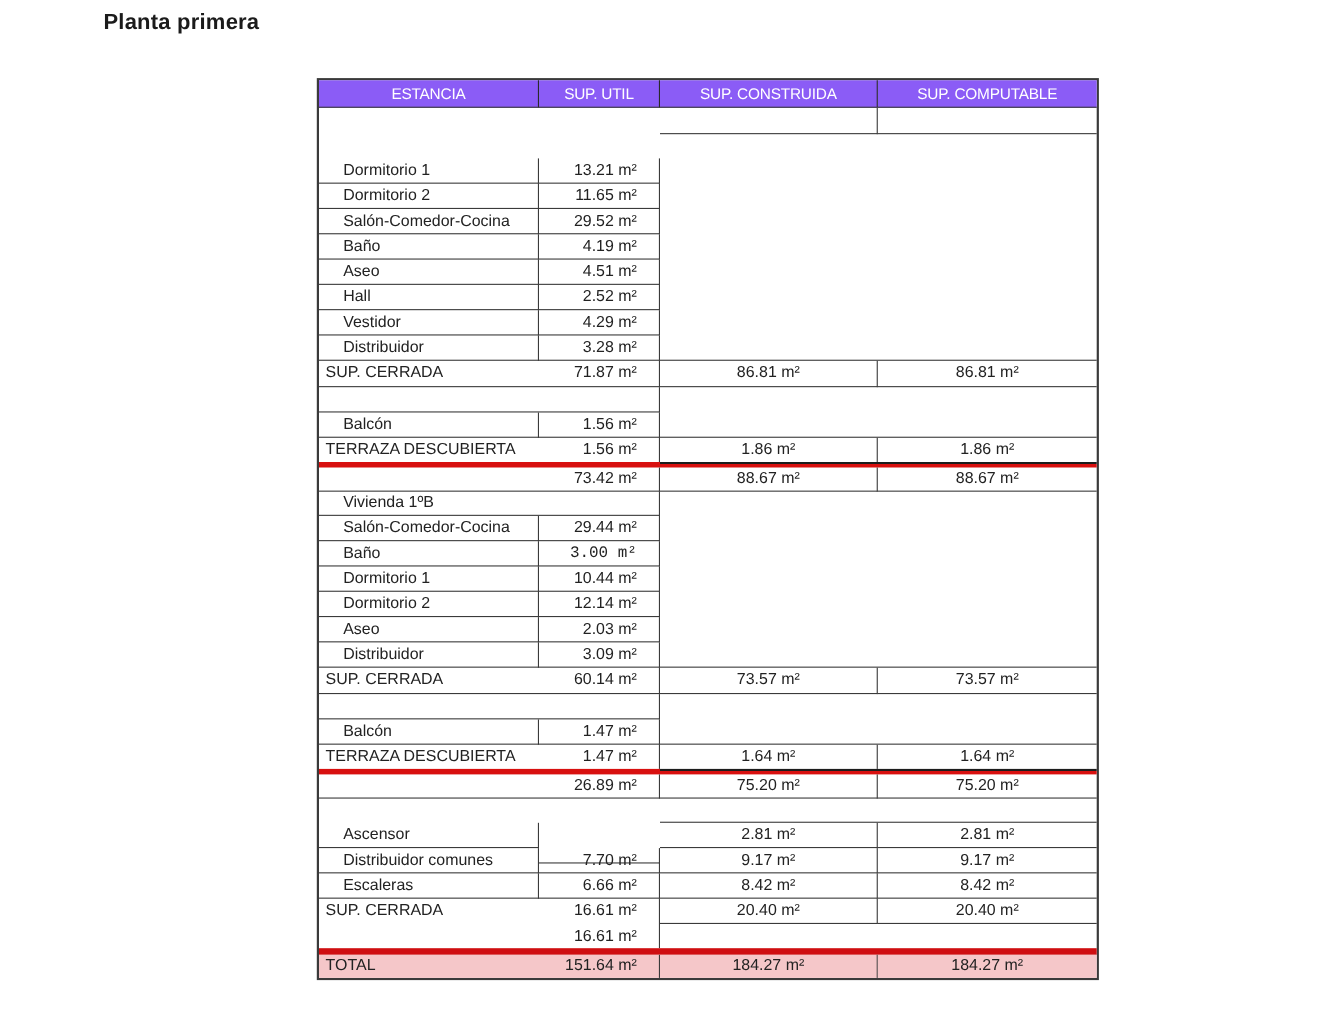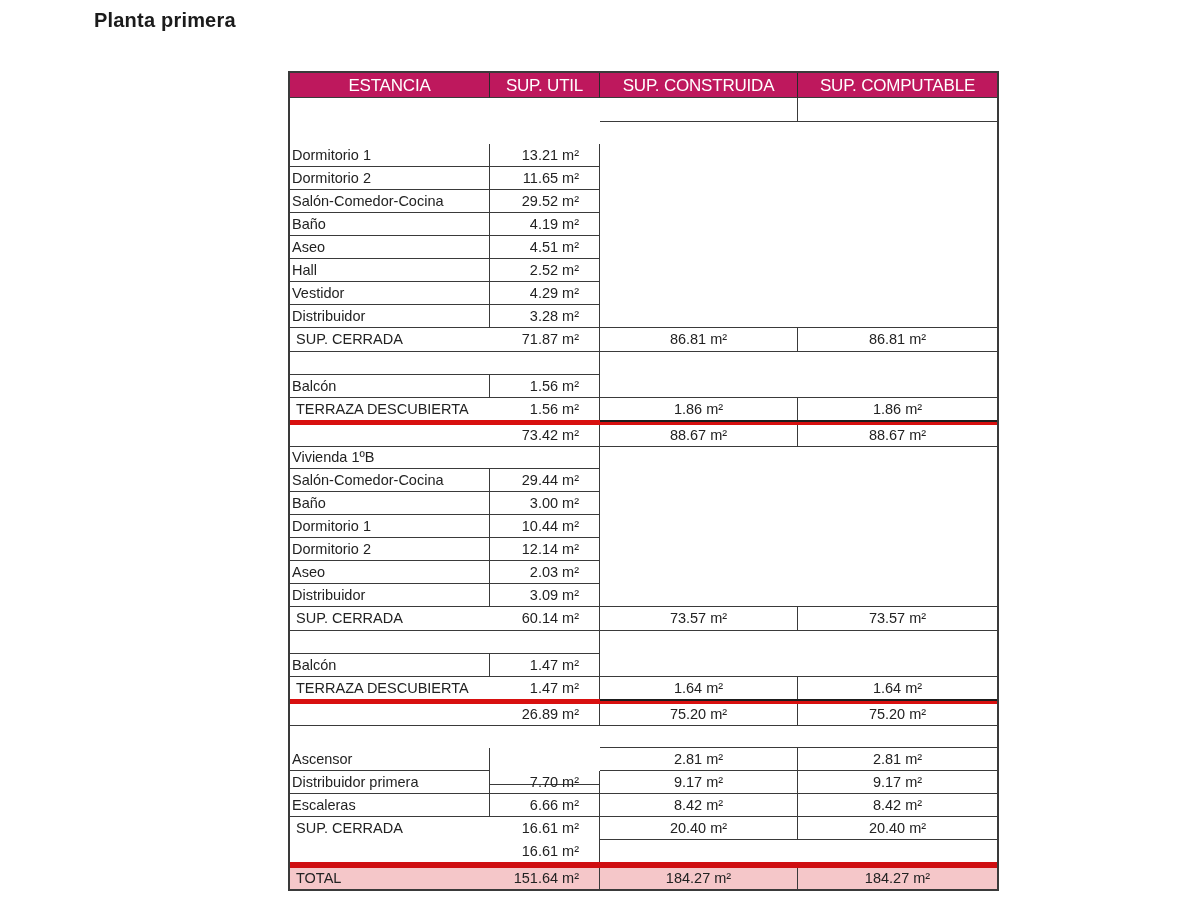--- a/index.html
+++ b/index.html
@@ -24,26 +24,26 @@
   .cell{
     box-sizing:border-box;
     display:flex;align-items:center;
     font-size:14.5px;color:#222222;
     white-space:nowrap;overflow:hidden;
     line-height:1;
   }
   .bb{border-bottom:1.5px solid #3a3a3a;}
   .br{border-right:1.5px solid #3a3a3a;}
   .hdr{
-    background:#be185d;color:#ffffff;
+    background:#8b5cf6;color:#ffffff;
     justify-content:center;
-    font-size:17px;letter-spacing:-.2px;
+    font-size:14px;letter-spacing:-.2px;
   }
   .hdr.br{border-right:1.5px solid #2a2a2a;}
-  .lbl{padding-left:2px;}
+  .lbl{padding-left:22px;}
   .val{justify-content:flex-end;padding-right:20px;}
   .center{justify-content:center;}
   .flexsplit{justify-content:space-between;padding-left:6px;padding-right:20px;}
   .section-tall{align-items:flex-end;padding-left:6px;padding-bottom:4px;}
   .redl{background:#d8100f;}
   .redr{background:linear-gradient(180deg,#1d1d1d 0%,#1d1d1d 45%,#d8100f 45%,#d8100f 100%);}
   .redl2{background:#cf0e11;}
   .pink{background:#f5c7c9;}
 </style>
 </head>
@@ -96,21 +96,21 @@
       <div class="cell bb br flexsplit" style="grid-area: 17 / 1 / auto / 3;">
         <span></span>
         <span>73.42 m²</span>
       </div>
       <div class="cell center bb br" style="grid-area: 17 / 3;">88.67 m²</div>
       <div class="cell center bb" style="grid-area: 17 / 4;">88.67 m²</div>
       <div class="cell lbl bb br" style="grid-area: 18 / 1 / auto / 3;">Vivienda 1ºB</div>
       <div class="cell lbl bb br" style="grid-area: 19 / 1;">Salón-Comedor-Cocina</div>
       <div class="cell val bb br" style="grid-area: 19 / 2;">29.44 m²</div>
       <div class="cell lbl bb br" style="grid-area: 20 / 1;">Baño</div>
-      <div class="cell val bb br" style="grid-area: 20 / 2;">3.00 m²</div>
+      <div class="cell val bb br" style="grid-area: 20 / 2; font-family: Liberation Mono, monospace;">3.00 m²</div>
       <div class="cell lbl bb br" style="grid-area: 21 / 1;">Dormitorio 1</div>
       <div class="cell val bb br" style="grid-area: 21 / 2;">10.44 m²</div>
       <div class="cell lbl bb br" style="grid-area: 22 / 1;">Dormitorio 2</div>
       <div class="cell val bb br" style="grid-area: 22 / 2;">12.14 m²</div>
       <div class="cell lbl bb br" style="grid-area: 23 / 1;">Aseo</div>
       <div class="cell val bb br" style="grid-area: 23 / 2;">2.03 m²</div>
       <div class="cell lbl bb br" style="grid-area: 24 / 1;">Distribuidor</div>
       <div class="cell val bb br" style="grid-area: 24 / 2;">3.09 m²</div>
       <div class="cell bb" style="grid-area: 18 / 3 / 25 / 5;"></div>
       <div class="cell bb br flexsplit" style="grid-area: 25 / 1 / auto / 3;">
@@ -135,21 +135,21 @@
         <span></span>
         <span>26.89 m²</span>
       </div>
       <div class="cell center bb br" style="grid-area: 30 / 3;">75.20 m²</div>
       <div class="cell center bb" style="grid-area: 30 / 4;">75.20 m²</div>
       <div class="cell bb" style="grid-area: 31 / 3 / auto / 5;"></div>
       <div class="cell lbl bb br" style="grid-area: 32 / 1;">Ascensor</div>
       <div class="cell val bb br" style="grid-area: 32 / 2; margin-top: 36px;">2.25 m²</div>
       <div class="cell center bb br" style="grid-area: 32 / 3;">2.81 m²</div>
       <div class="cell center bb" style="grid-area: 32 / 4;">2.81 m²</div>
-      <div class="cell lbl bb br" style="grid-area: 33 / 1;">Distribuidor primera</div>
+      <div class="cell lbl bb br" style="grid-area: 33 / 1;">Distribuidor comunes</div>
       <div class="cell val bb br" style="grid-area: 33 / 2;">7.70 m²</div>
       <div class="cell center bb br" style="grid-area: 33 / 3;">9.17 m²</div>
       <div class="cell center bb" style="grid-area: 33 / 4;">9.17 m²</div>
       <div class="cell lbl bb br" style="grid-area: 34 / 1;">Escaleras</div>
       <div class="cell val bb br" style="grid-area: 34 / 2;">6.66 m²</div>
       <div class="cell center bb br" style="grid-area: 34 / 3;">8.42 m²</div>
       <div class="cell center bb" style="grid-area: 34 / 4;">8.42 m²</div>
       <div class="cell br flexsplit" style="grid-area: 35 / 1 / auto / 3;">
         <span>SUP. CERRADA</span>
         <span>16.61 m²</span>

